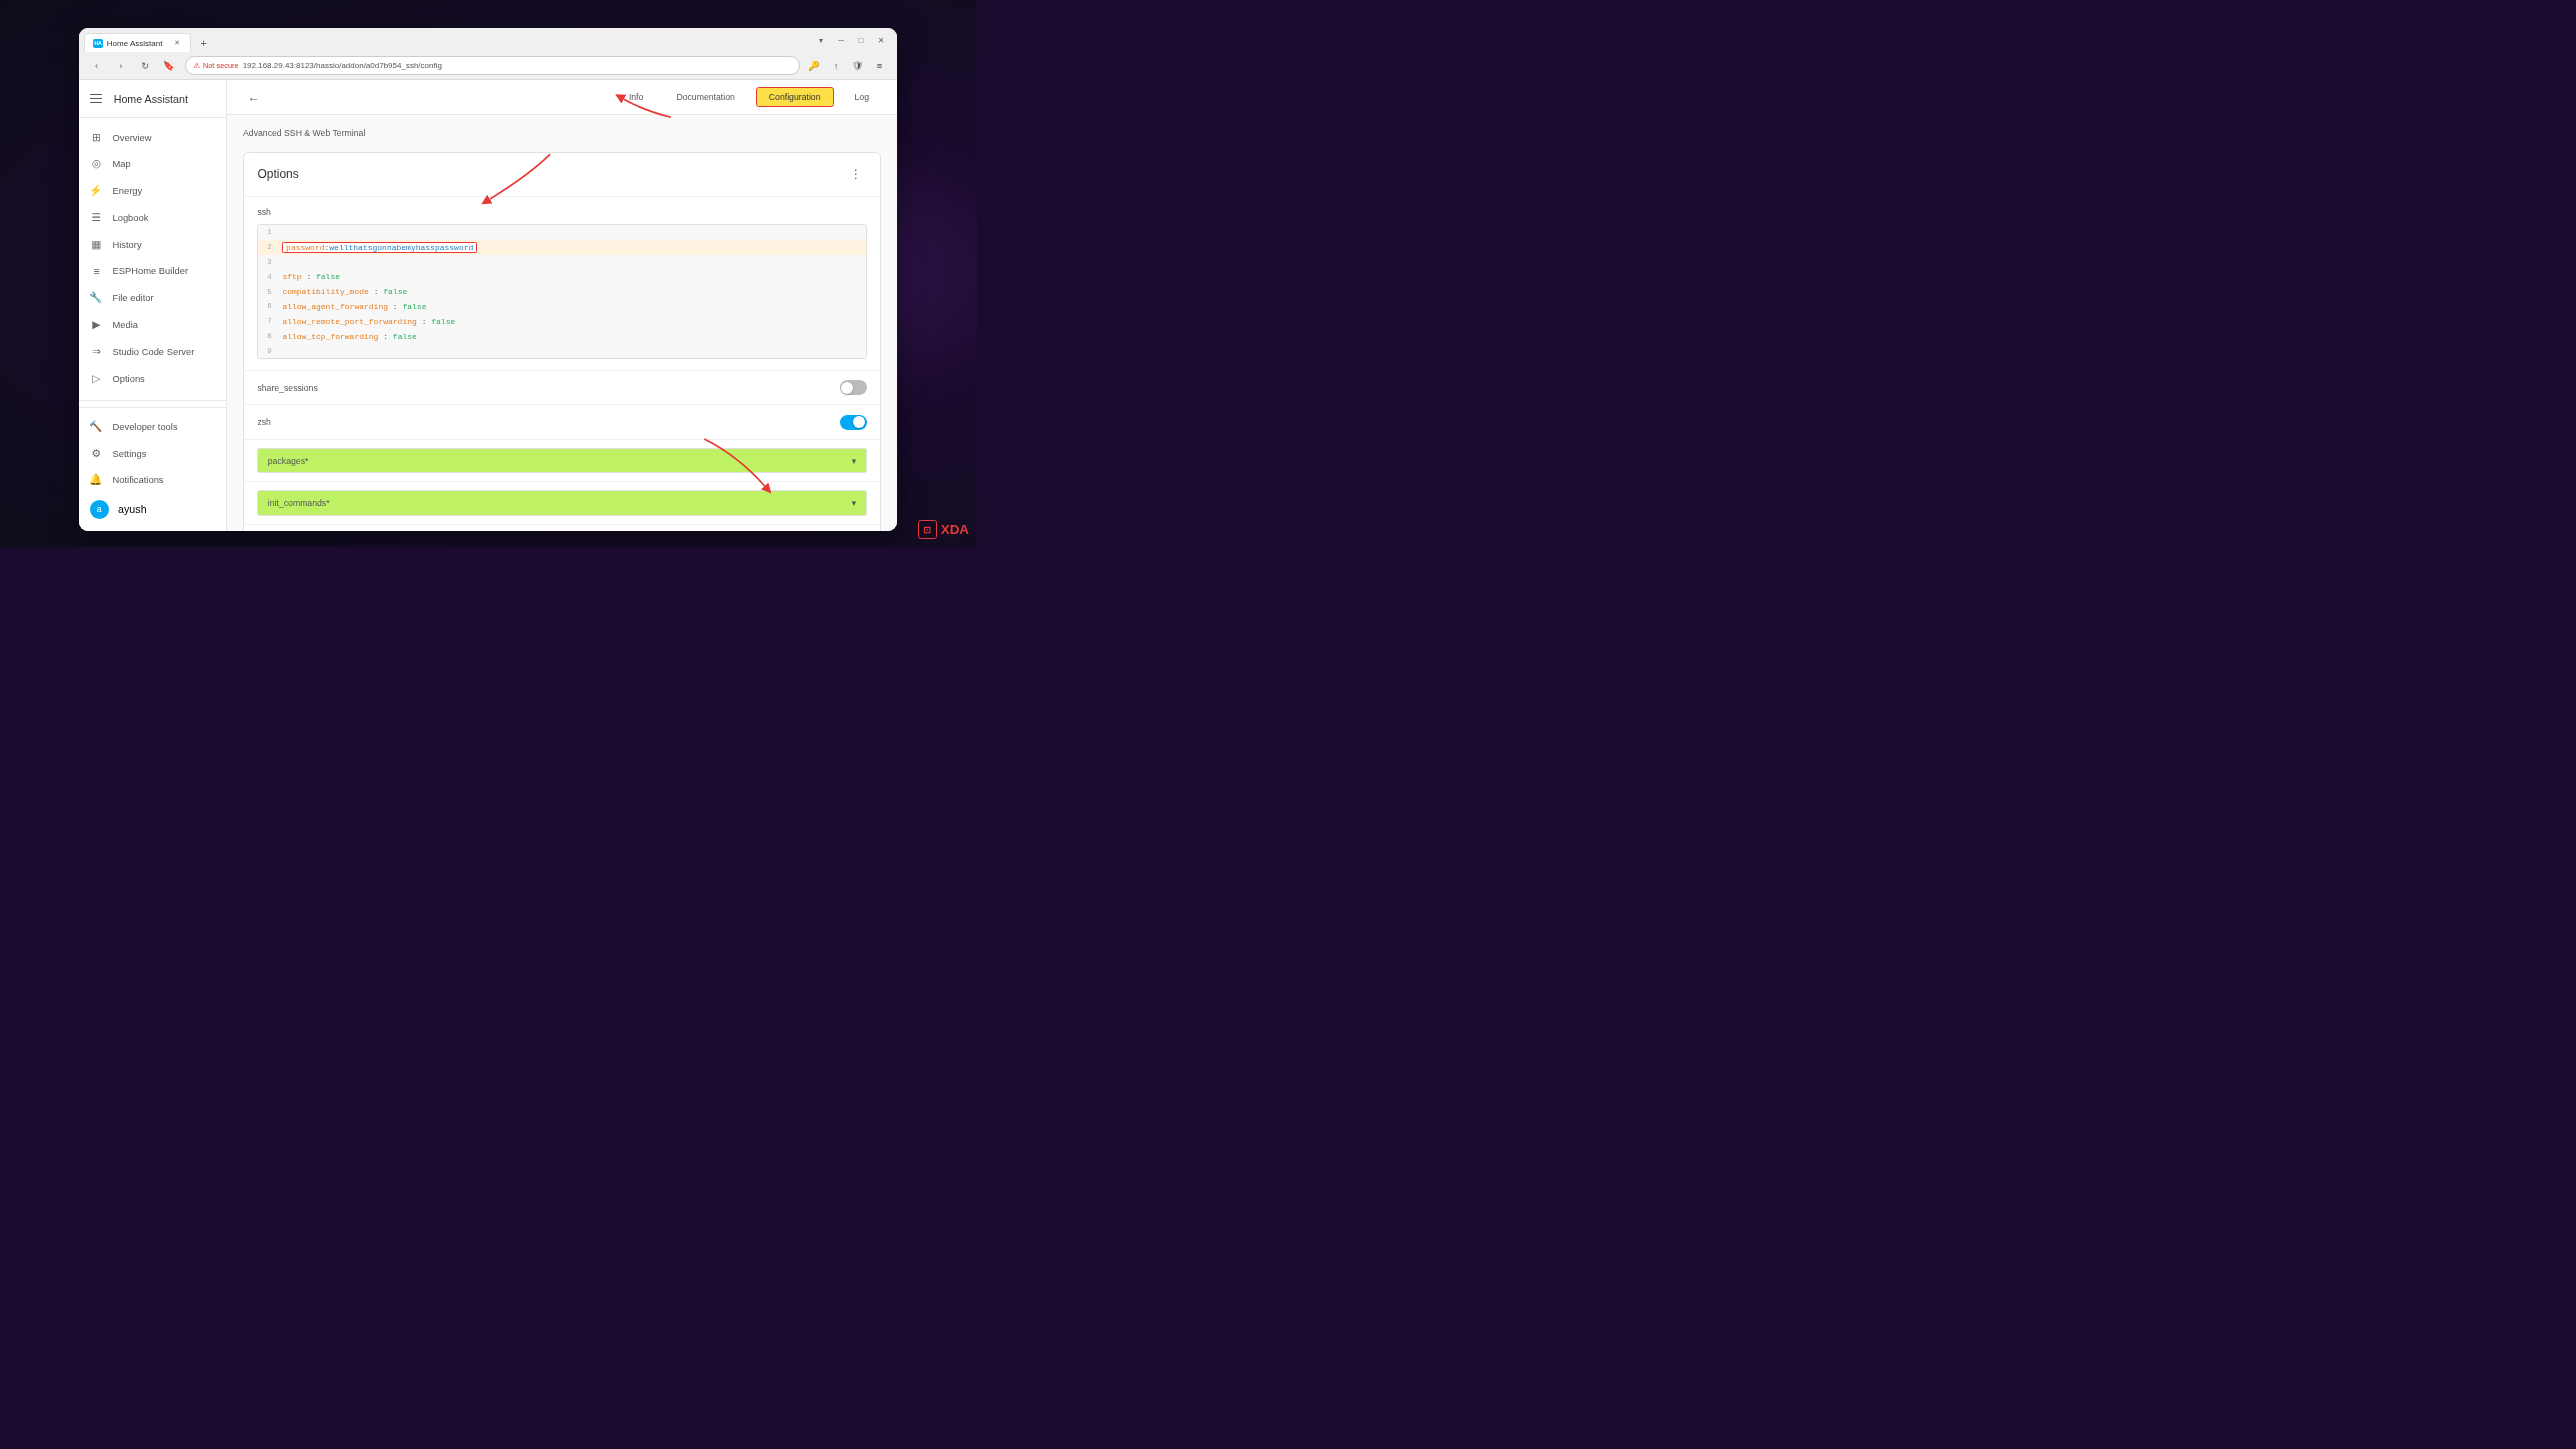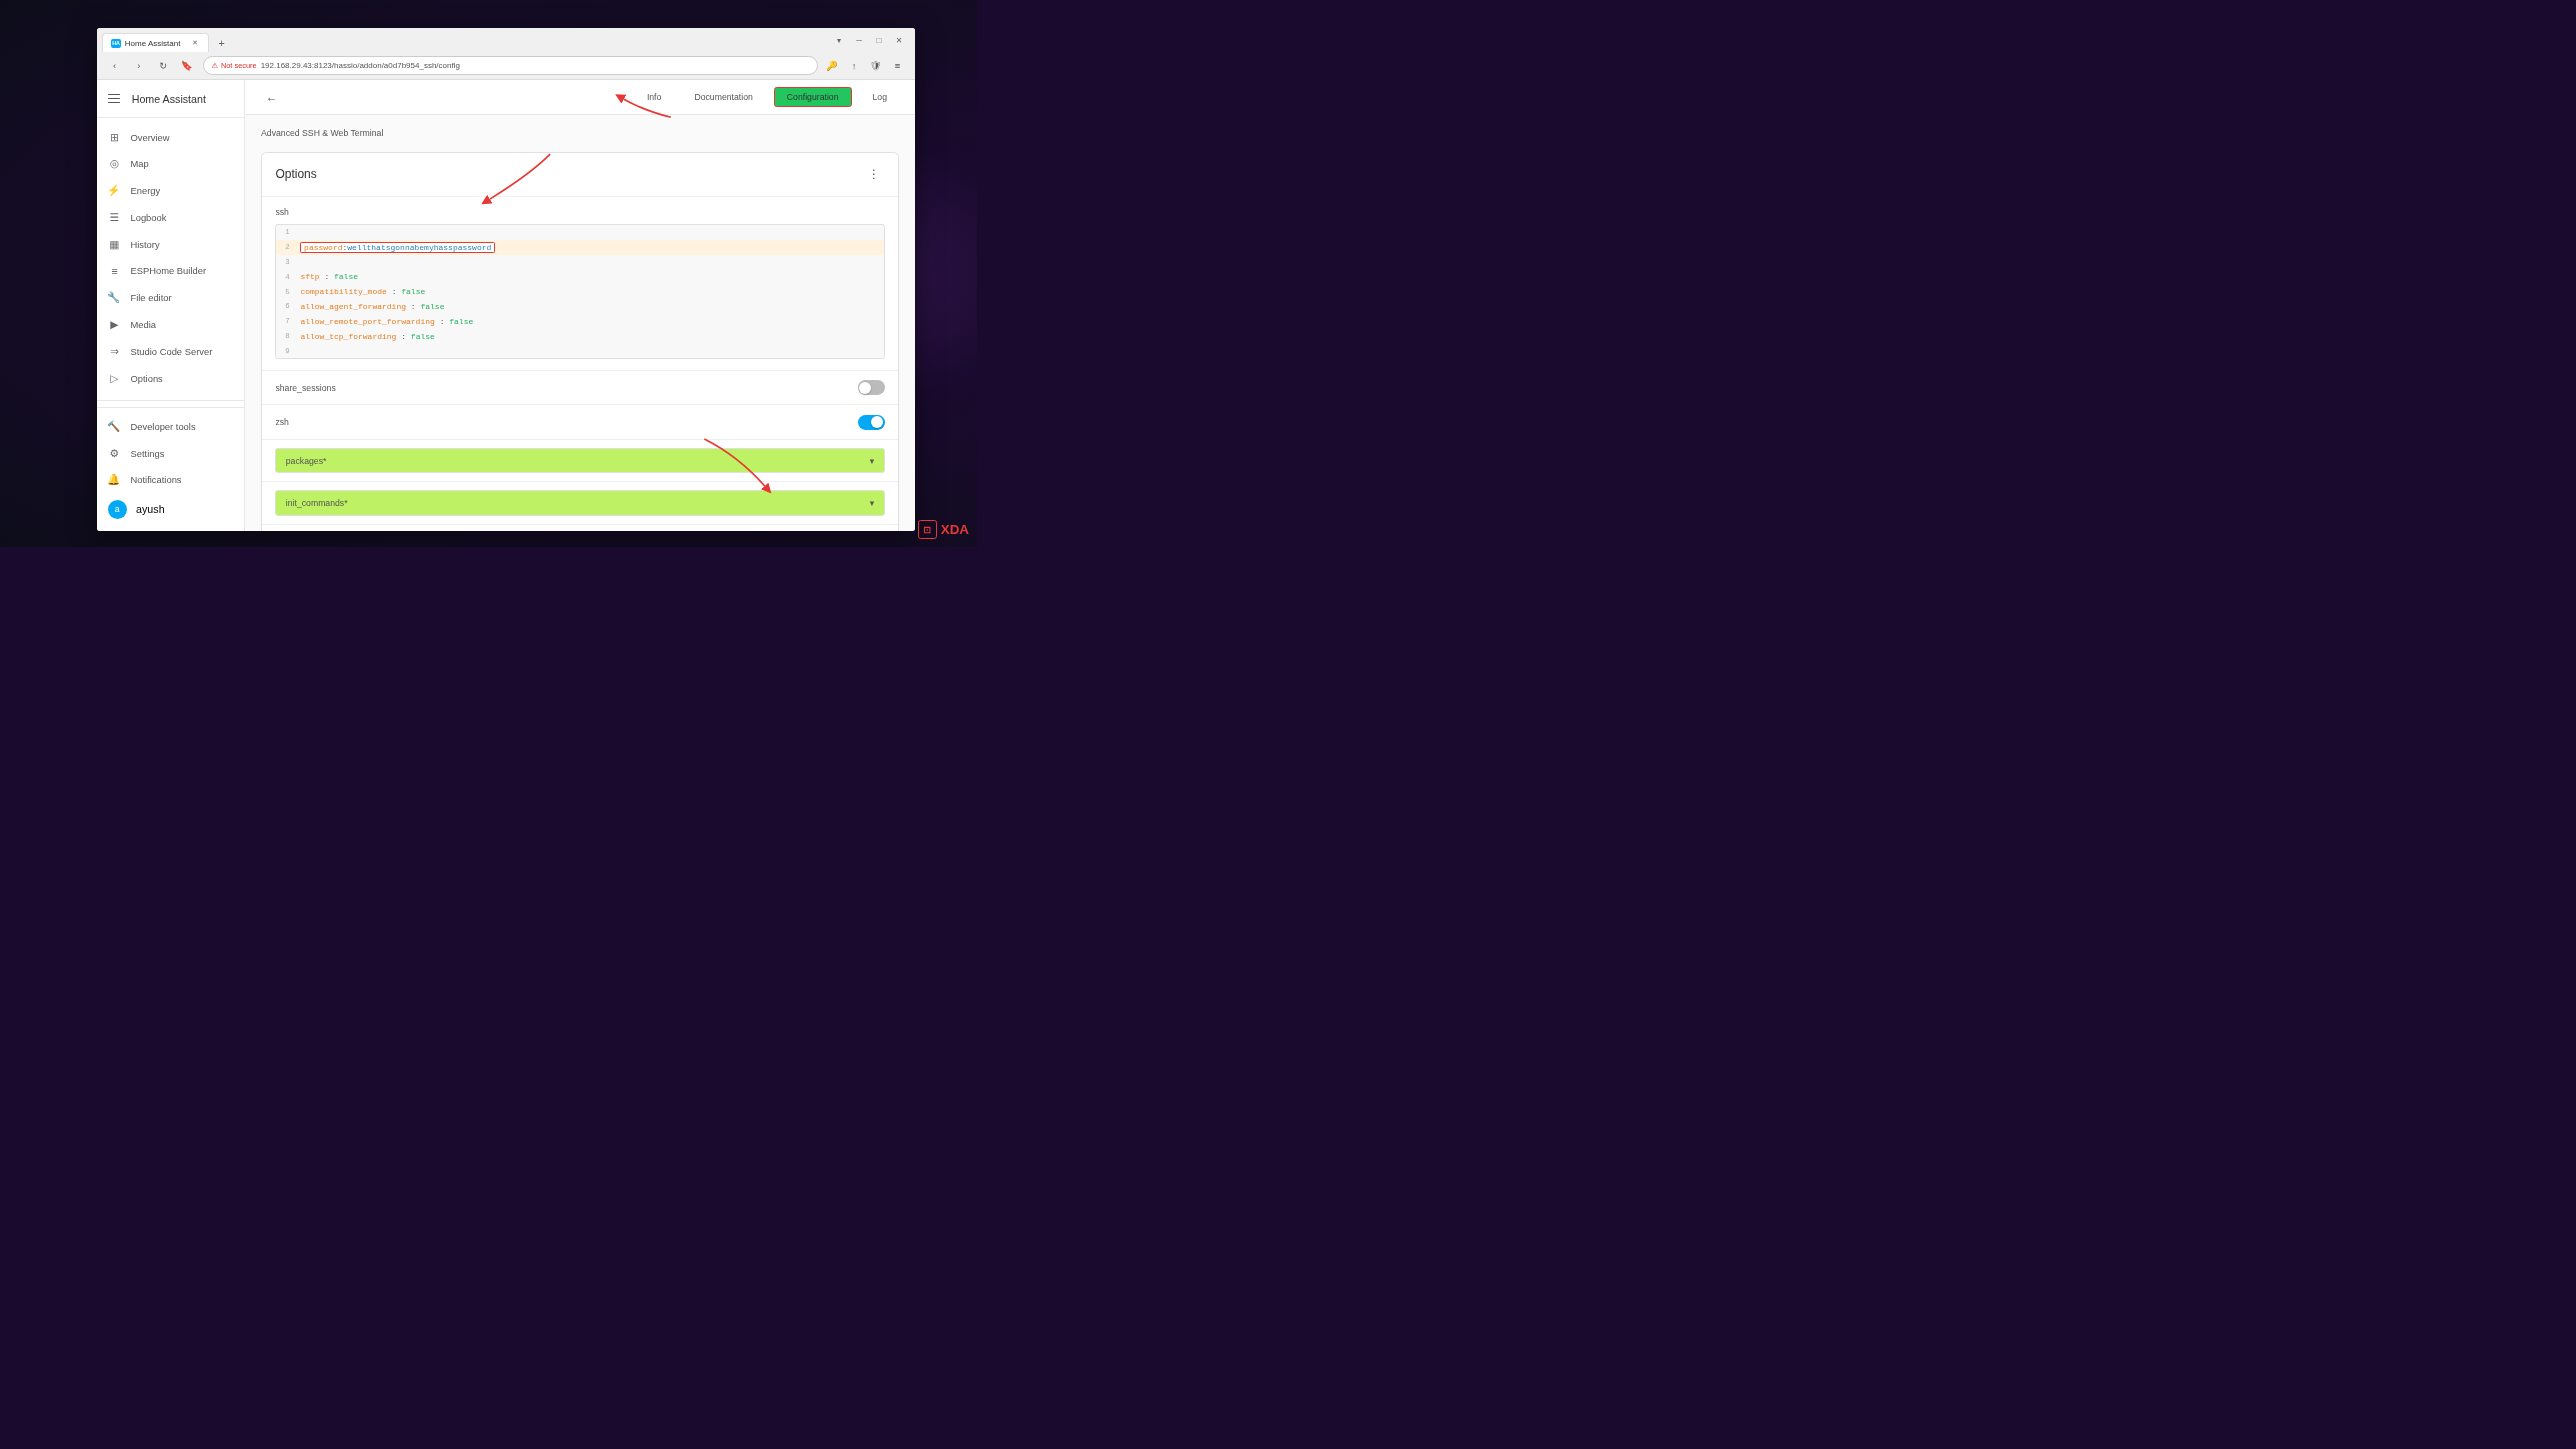--- a/index.html
+++ b/index.html
@@ -17,25 +17,25 @@
       position: absolute;
       inset: 0;
       background: radial-gradient(ellipse at 70% 50%, #3d1a5c 0%, #1a0a2e 40%, #0d0d1a 100%);
       z-index: 0;
     }
 
     
     .browser-window {
       position: absolute;
       top: 28px;
-      left: 97px;
+      left: 79px;
       width: 818px;
       height: 503px;
       background: #fff;
-      border-radius: 3px;
+      border-radius: 9px;
       box-shadow: 0 6.7px 27px rgba(0,0,0,0.5);
       z-index: 10;
       overflow: hidden;
       display: flex;
       flex-direction: column;
     }
 
     
     .browser-chrome {
       background: #f0f0f0;
@@ -336,21 +336,21 @@
       font-size: 8.7px;
       color: #555;
       cursor: pointer;
       border-radius: 2.7px;
     }
 
     .top-tab.active {
       border: 1.3px solid #e53935;
       color: #333;
       font-weight: 500;
-      background: #22c55e;
+      background: #fde047;
     }
 
     
     .page-content {
       flex: 1;
       overflow-y: auto;
       padding: 13.4px 16px;
     }
 
     .page-title-row {

